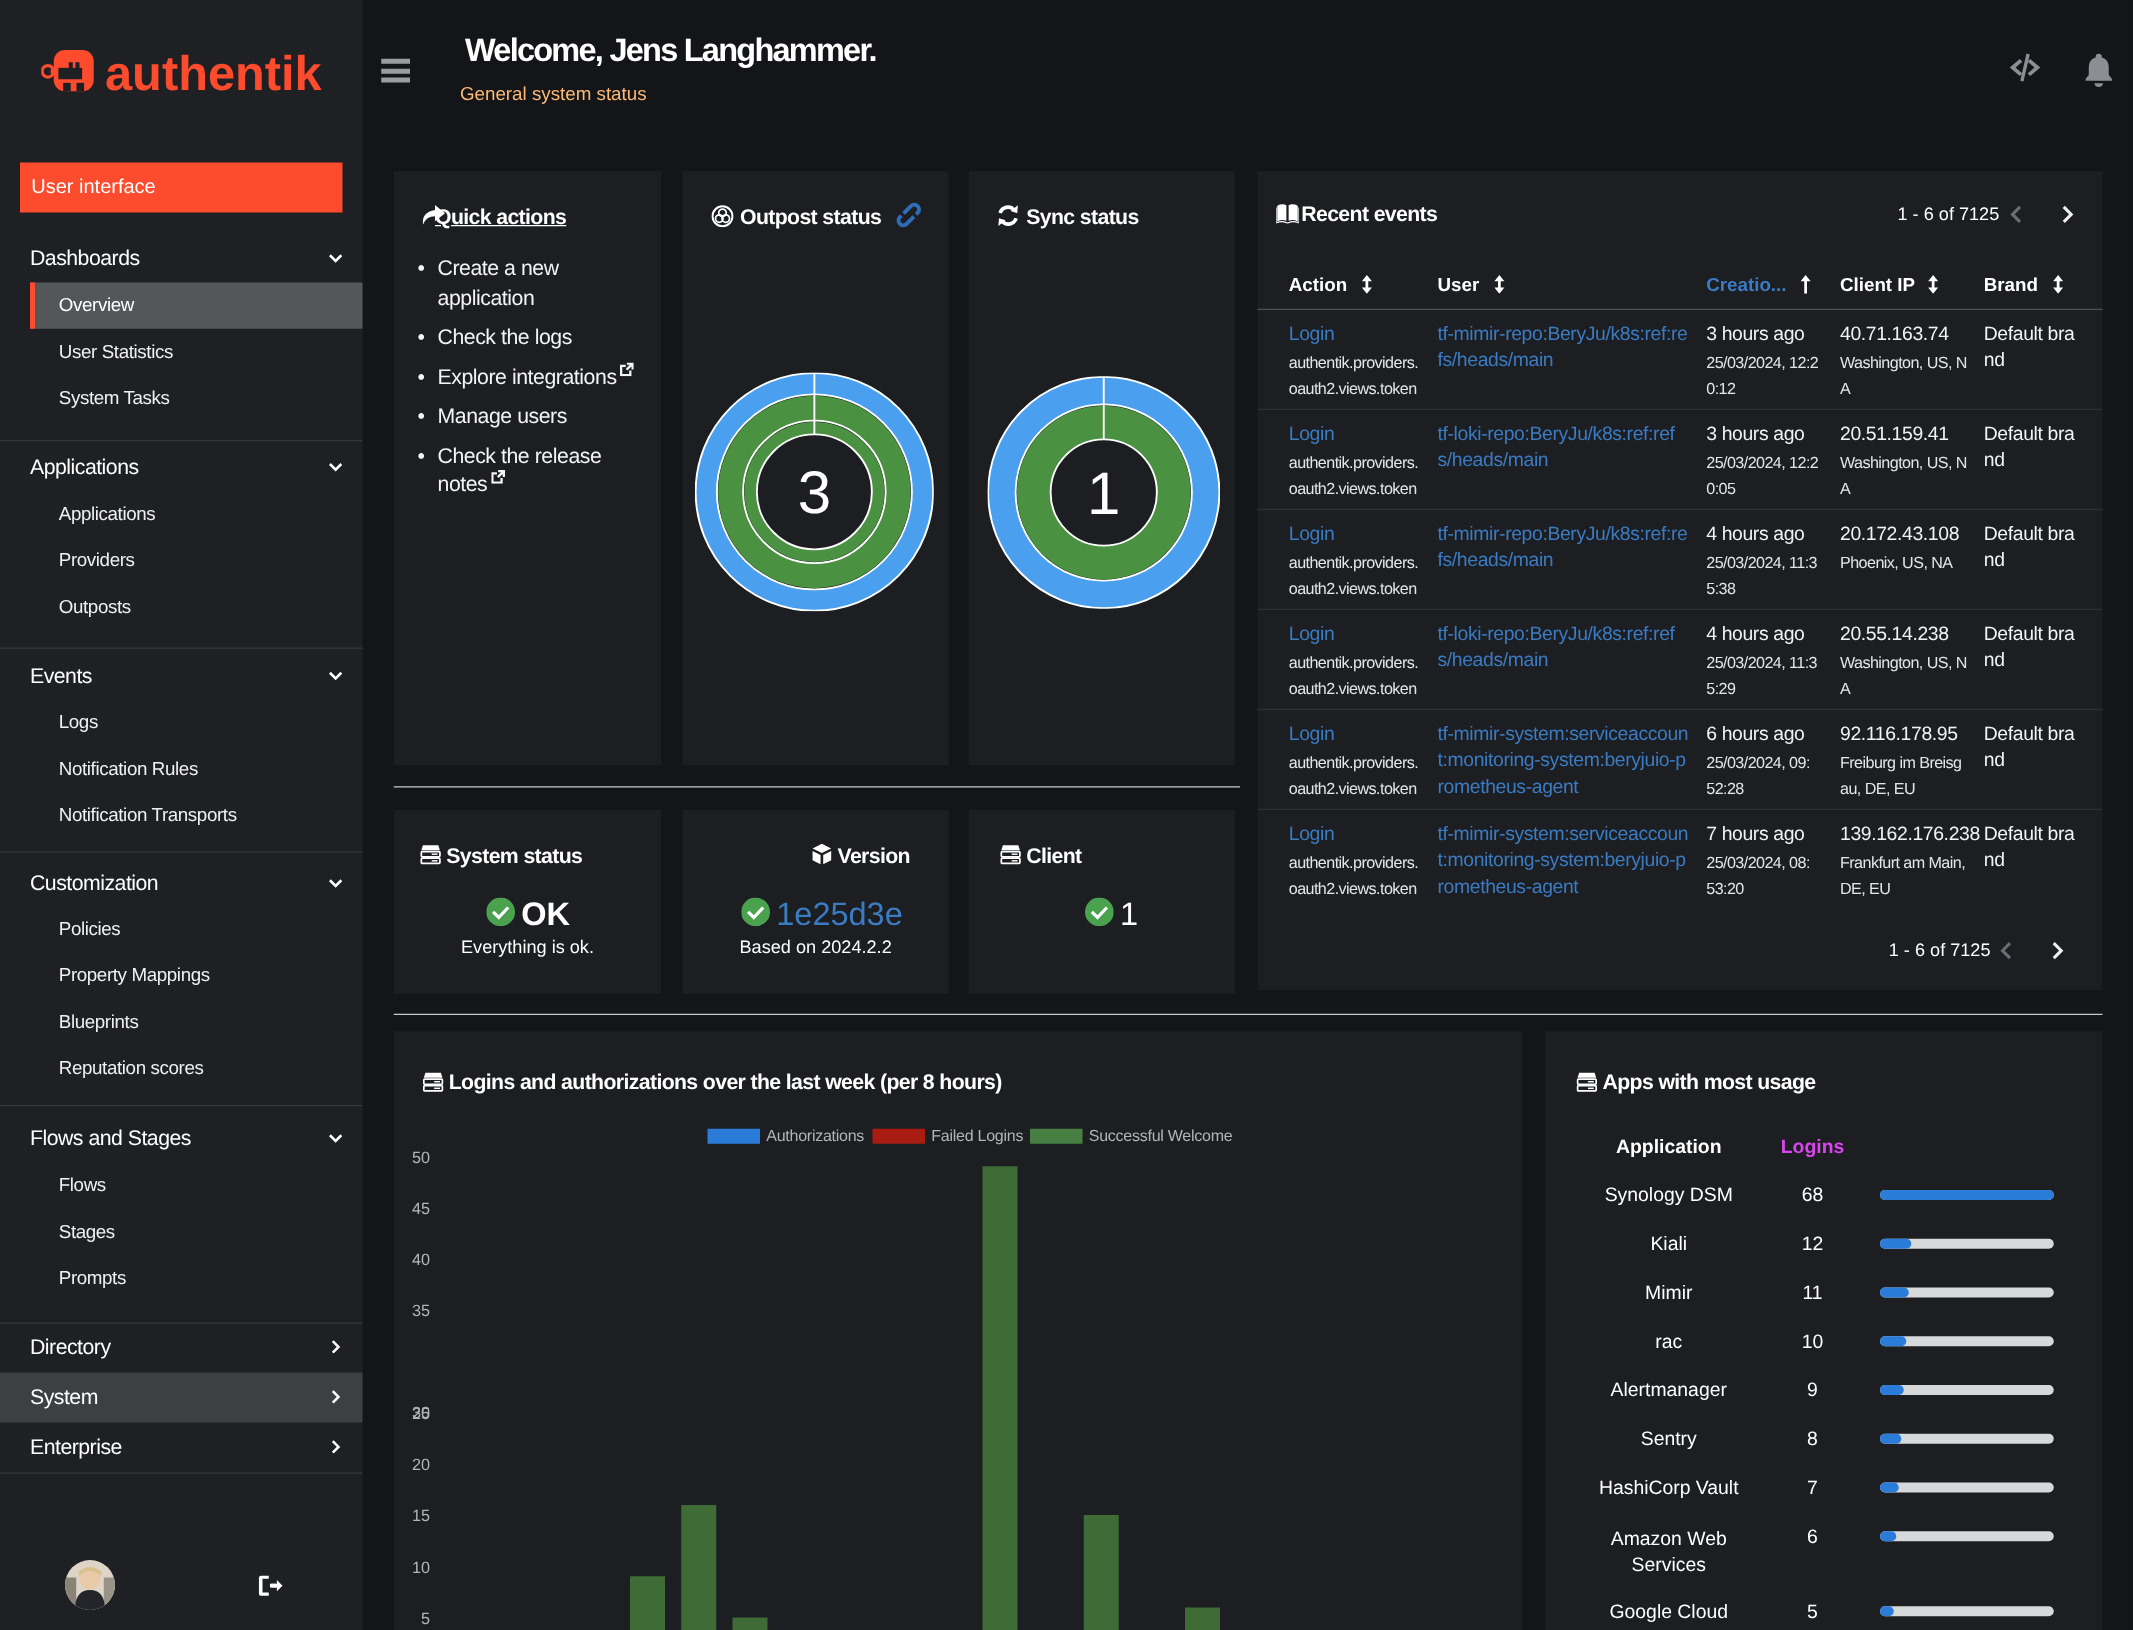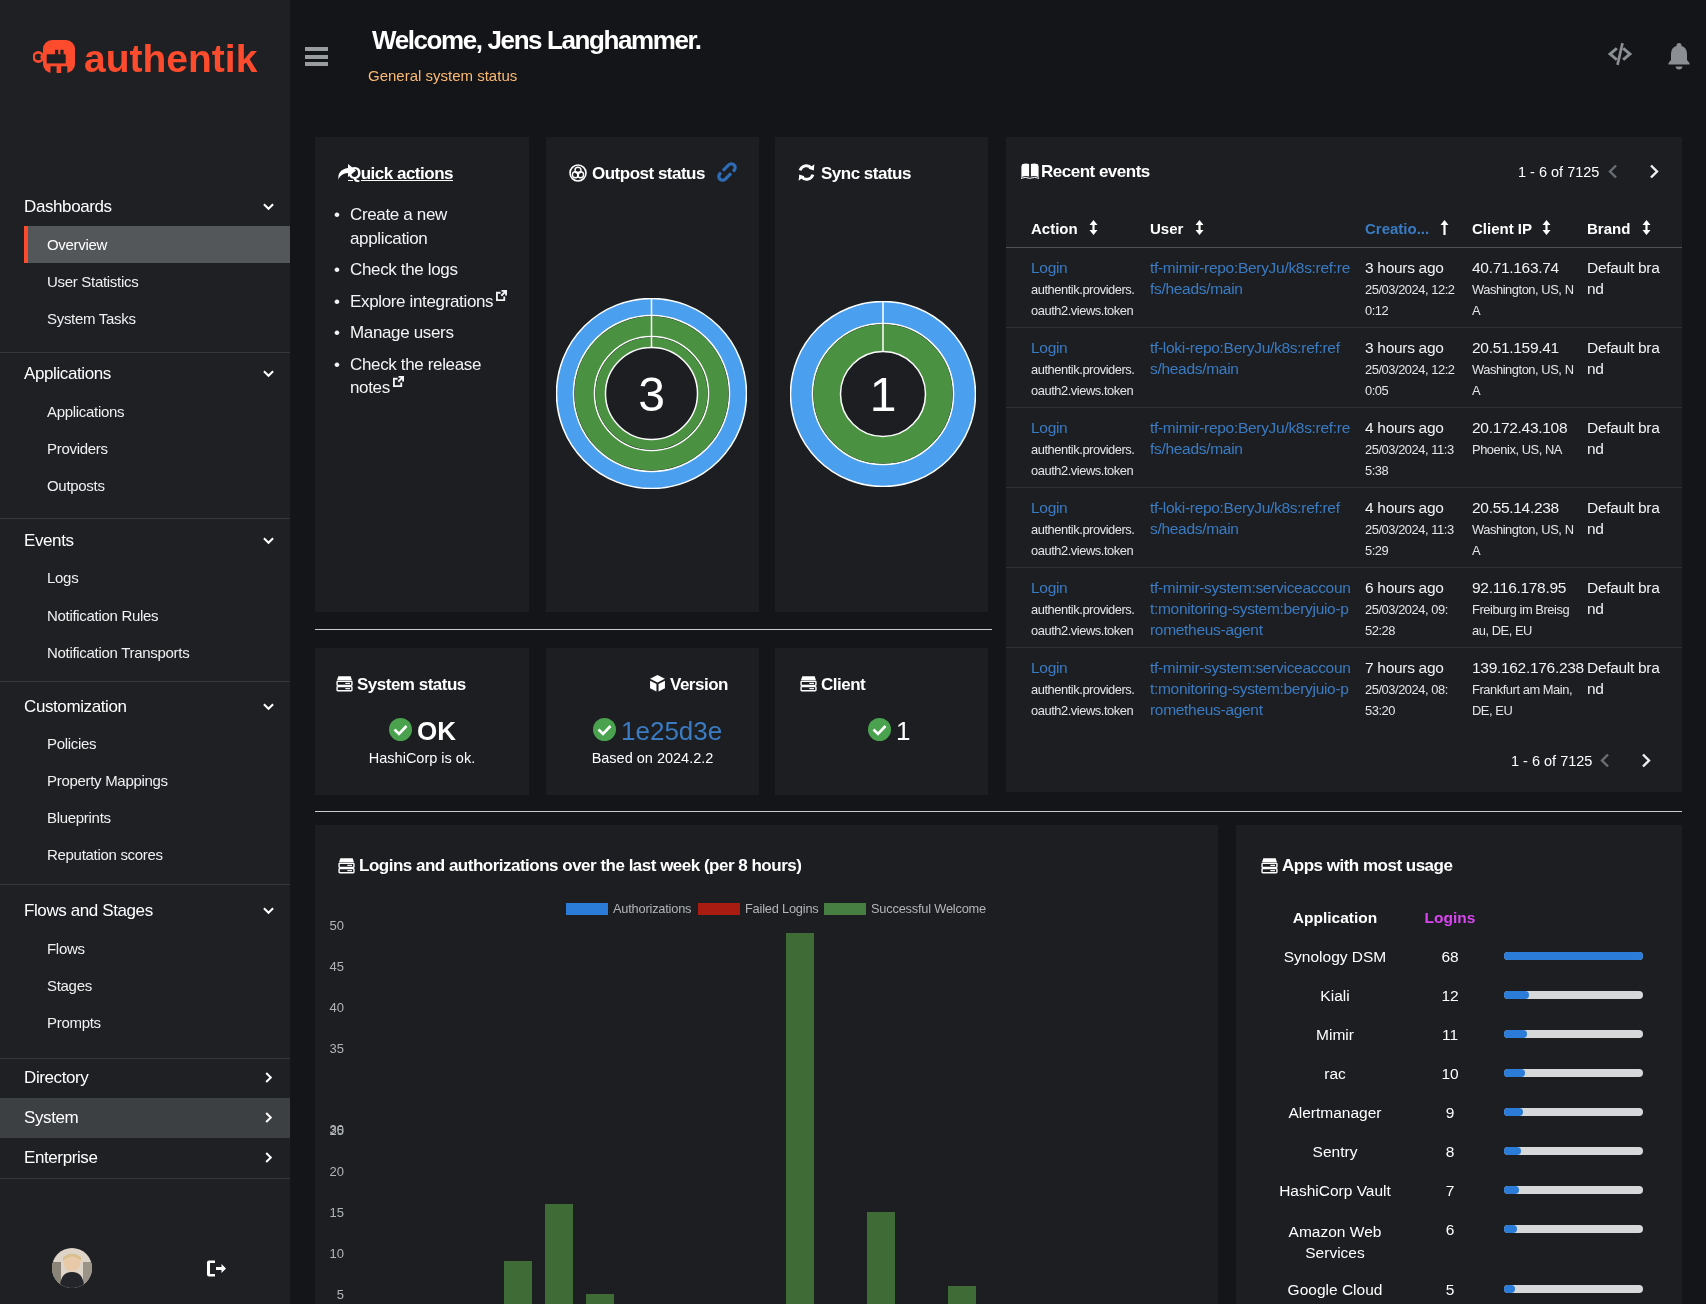--- a/index.html
+++ b/index.html
@@ -38,20 +38,21 @@
     <g fill="#1e2024">
       <rect x="13.7" y="26.3" width="19" height="9.1"></rect>
       <rect x="22" y="21.8" width="3.2" height="5"></rect>
       <rect x="27.4" y="21.8" width="3.2" height="5"></rect>
       <rect x="17.5" y="38.3" width="6.1" height="6.7"></rect>
       <rect x="28.2" y="38.3" width="6.1" height="6.7"></rect>
     </g>
     <text x="51" y="44" font-family="'Liberation Sans',sans-serif" font-size="39" font-weight="bold" fill="#fd4b2d" letter-spacing="0">authentik</text>
   </svg>
 
+  <div class="abs" style="left:16px;top:130px;width:258px;height:40px;background:#fd4b2d;color:#fff;font-size:16px;line-height:40px;padding-left:9px;">User interface</div>
 
   <div class="navhead" style="top:197px">Dashboards</div>
   <svg class="chevD" style="left:263px;top:201px" viewBox="0 0 12 12">
       <path d="M1 3.5 L6 8.5 L11 3.5" fill="none" stroke="#fff" stroke-width="2.2"></path>
     </svg>
   <div class="abs" style="left:24px;top:226px;width:266px;height:37px;background:#54575a;border-left:4px solid #fd4b2d;"></div>
   <div class="navitem" style="top:236px;color:#fff;">Overview</div>
   <div class="navitem" style="top:273px">User Statistics</div>
   <div class="navitem" style="top:310px">System Tasks</div>
   <div class="navdiv" style="top:352px"></div>
@@ -236,21 +237,21 @@
         <rect x="1" y="10.9" width="14" height="3.9" rx="0.7" fill="none" stroke="#fff" stroke-width="1.3"></rect>
         <rect x="8.8" y="12.3" width="4.4" height="1.1" fill="#fff"></rect>
       </g>
     </svg>
   <div class="ctitle" style="left:357px;top:675px;">System status</div>
   <svg class="abs" style="left:389px;top:718px" width="23" height="23" viewBox="0 0 23 23">
       <circle cx="11.5" cy="11.5" r="11.5" fill="#4aa24e"></circle>
       <path d="M5.5 11.5 L10 16 L17.5 8" fill="none" stroke="#fff" stroke-width="2.6"></path>
     </svg>
   <div class="abs" style="left:417px;top:716px;font-size:26px;font-weight:bold;color:#fff;">OK</div>
-  <div class="abs" style="left:315px;top:750px;width:214px;text-align:center;font-size:14.5px;color:#fff;">HashiCorp is ok.</div>
+  <div class="abs" style="left:315px;top:750px;width:214px;text-align:center;font-size:14.5px;color:#fff;">Everything is ok.</div>
 
   <svg class="abs" style="left:649px;top:675px" width="17" height="17" viewBox="0 0 16 16">
       <g fill="#fff">
         <path d="M8 0 L15 3.5 L8 7 L1 3.5 Z"></path>
         <path d="M1 5.5 L7 8.5 L7 15.5 L1 12.5 Z"></path>
         <path d="M15 5.5 L9 8.5 L9 15.5 L15 12.5 Z"></path>
       </g>
     </svg>
   <div class="ctitle" style="left:670px;top:675px;">Version</div>
   <svg class="abs" style="left:593px;top:718px" width="23" height="23" viewBox="0 0 23 23">

